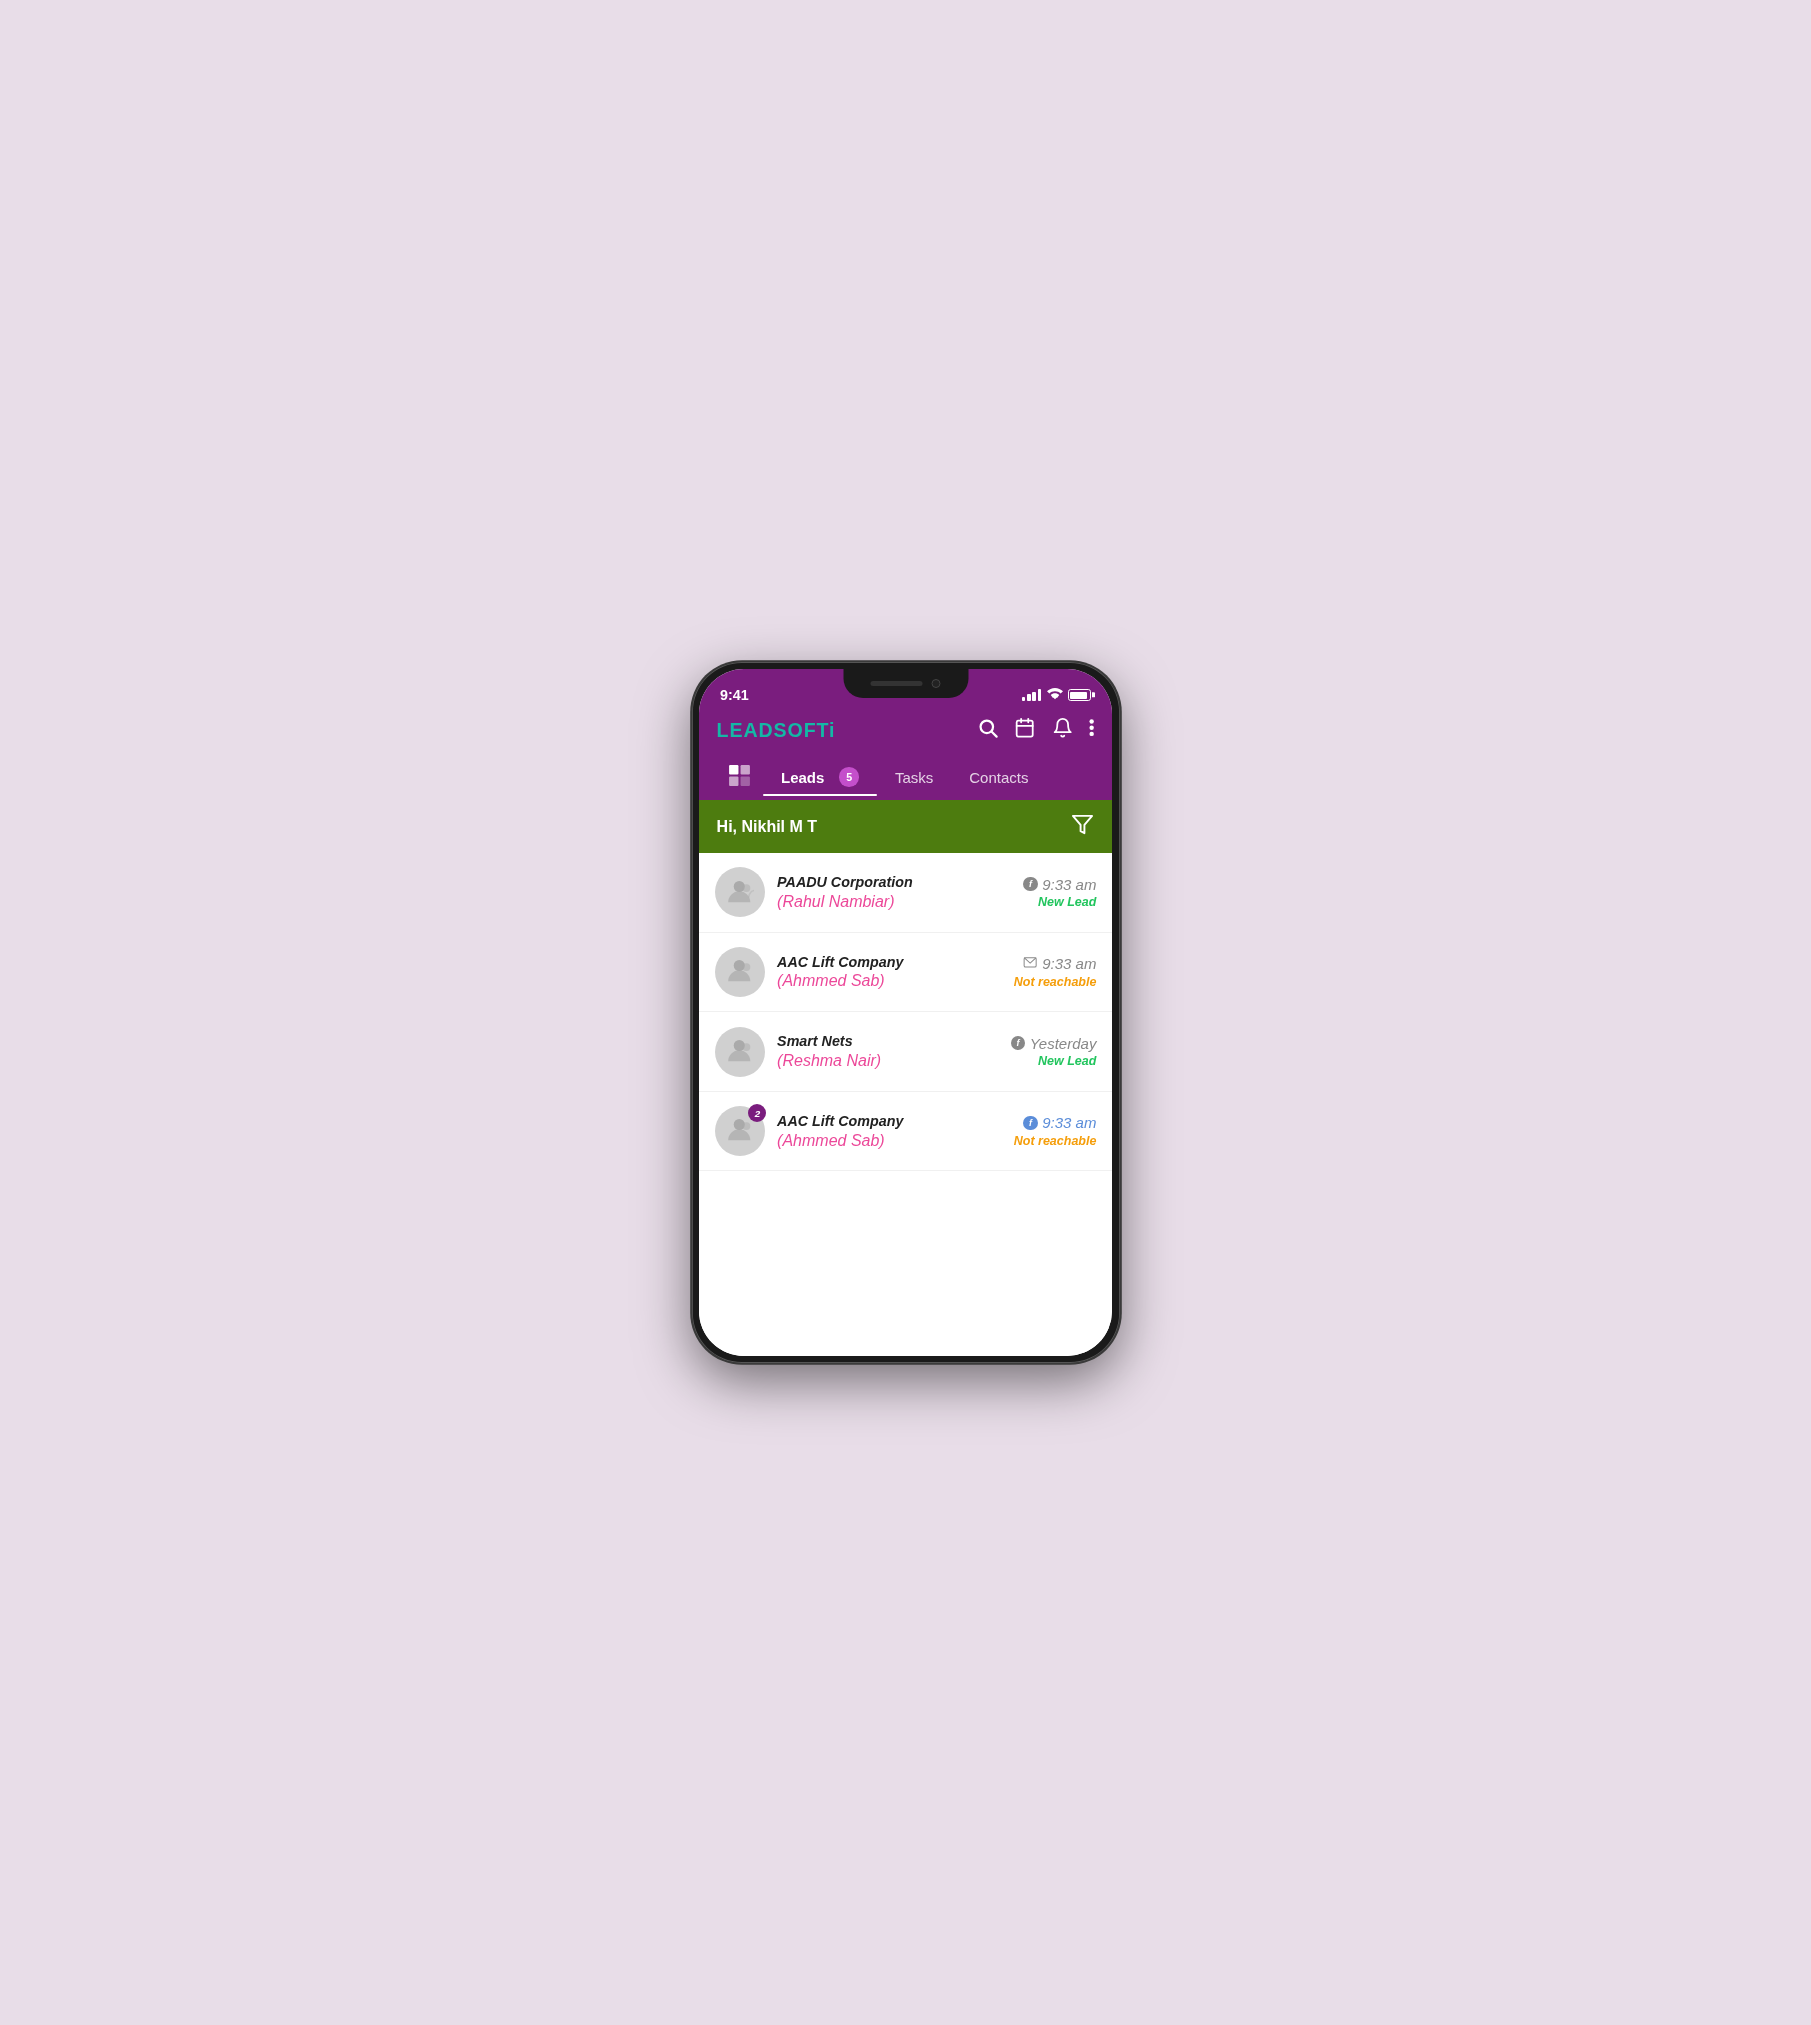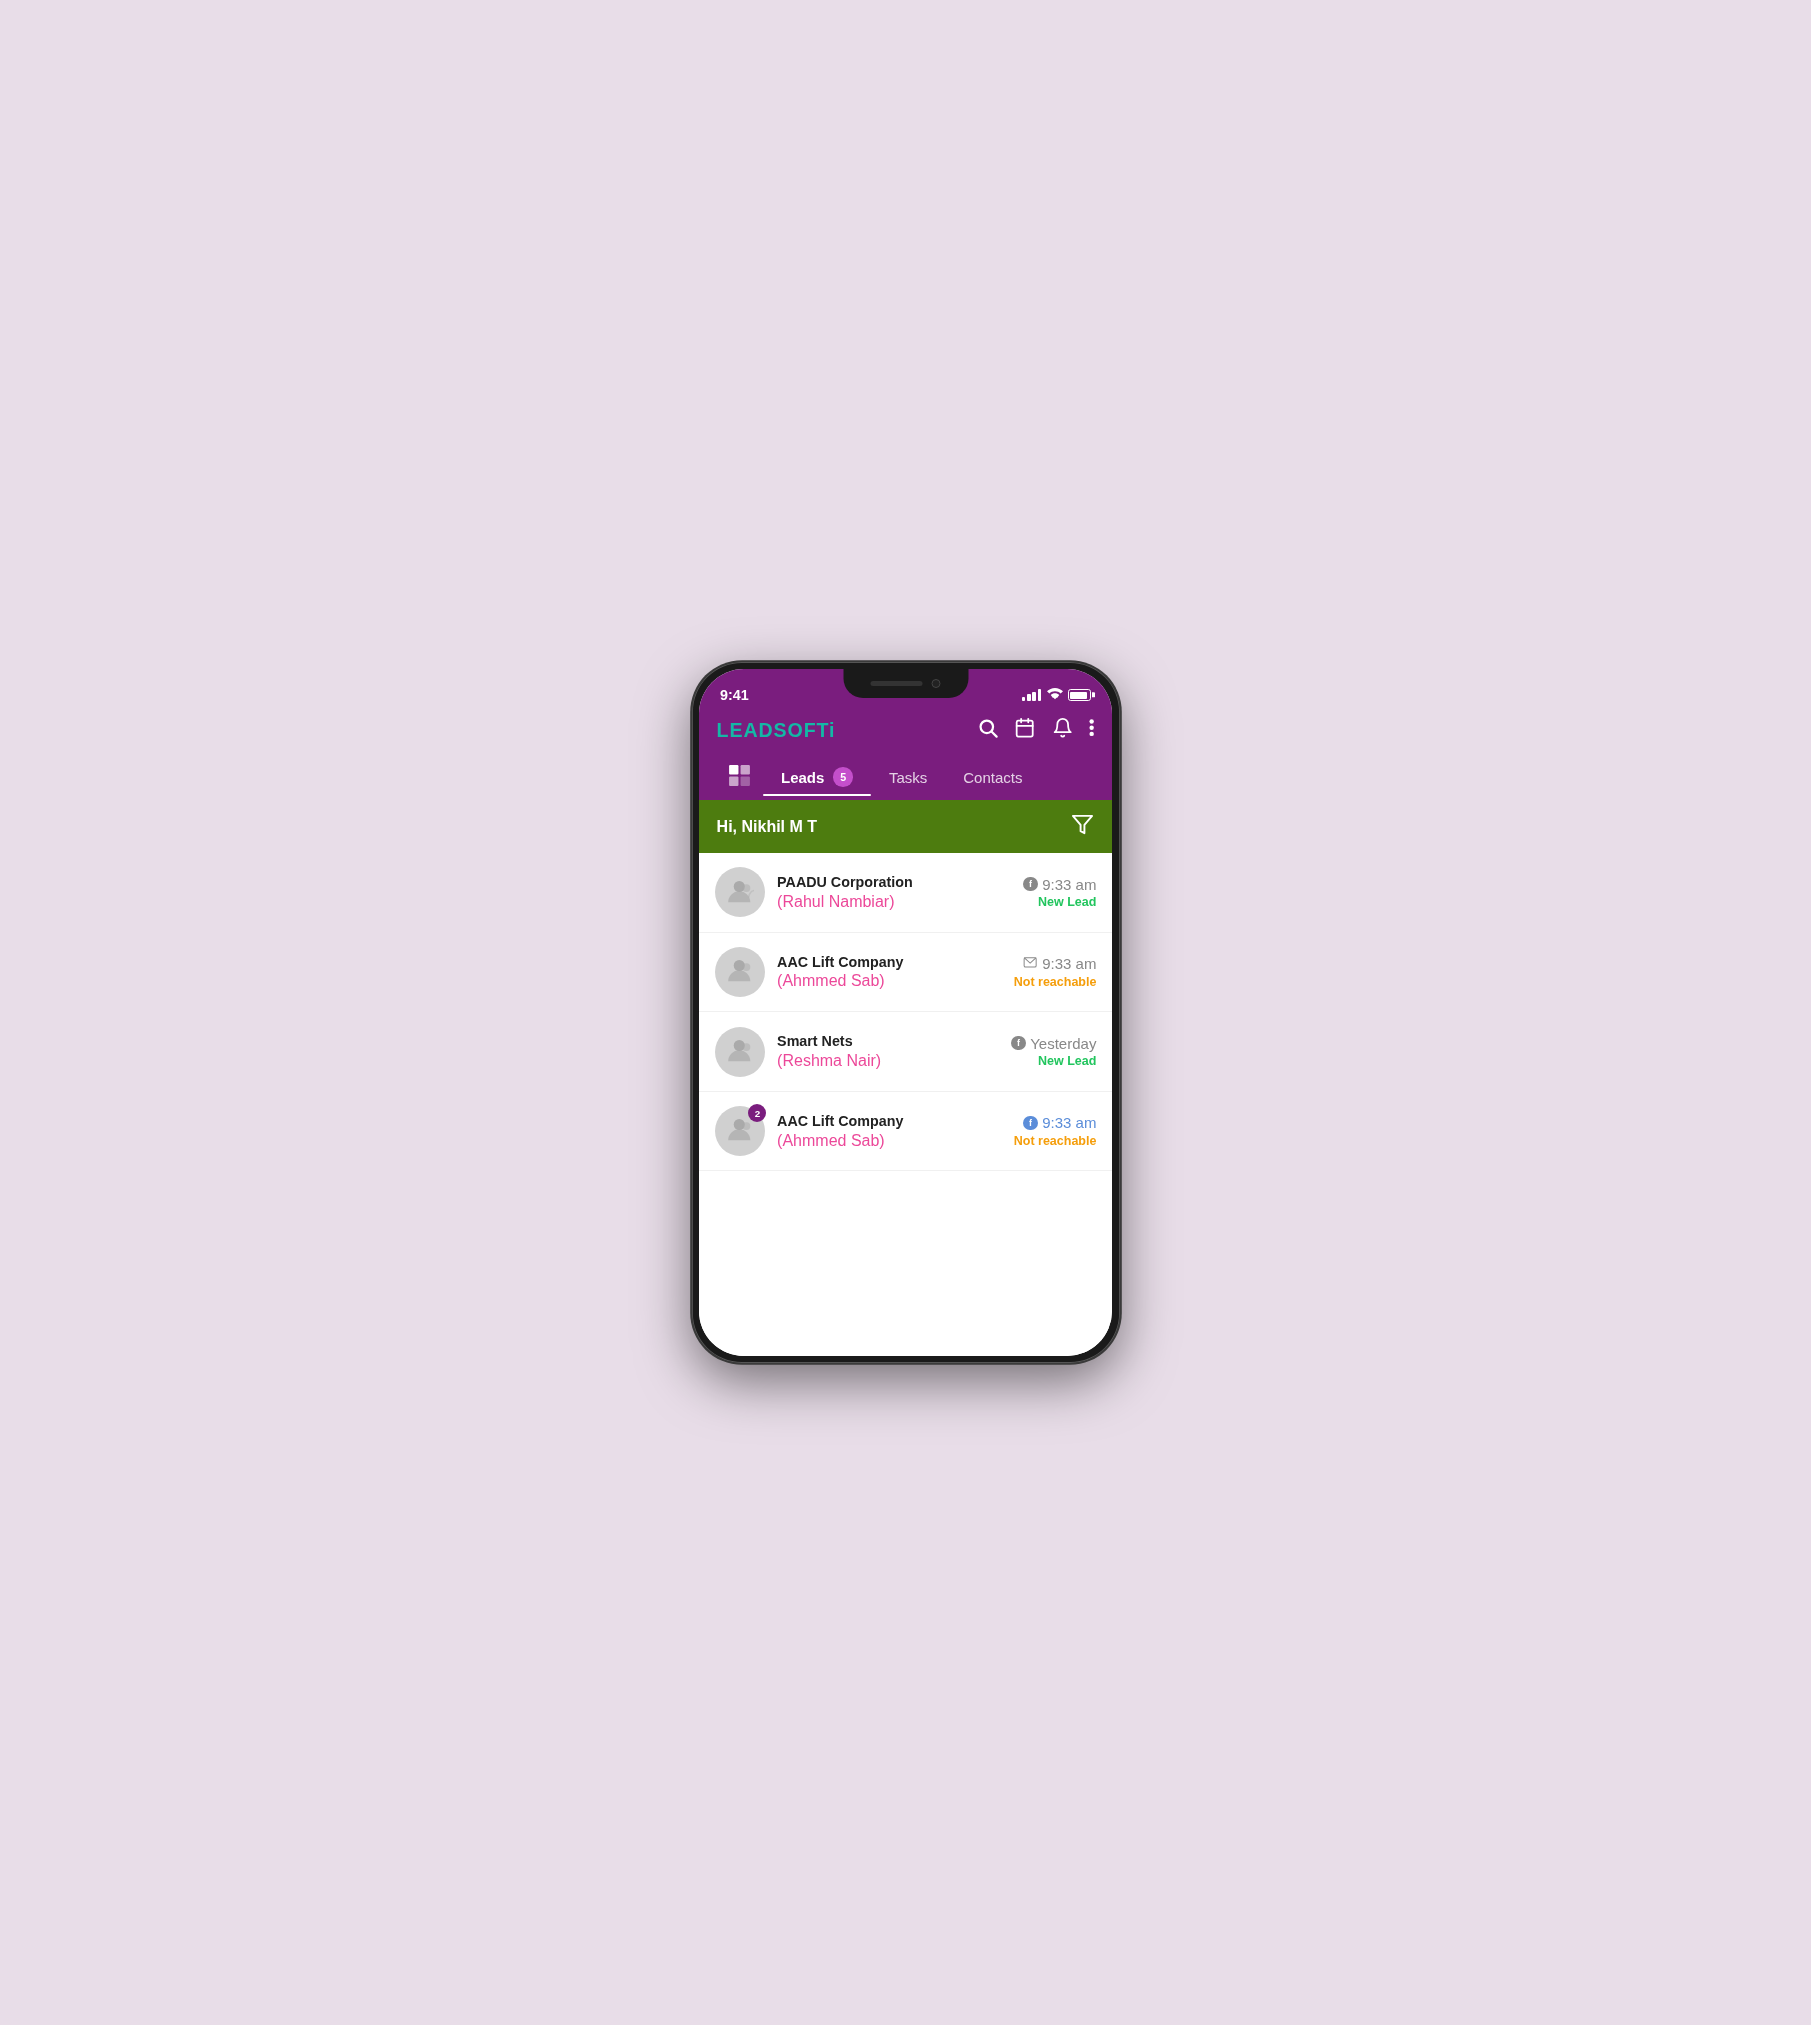--- a/index.html
+++ b/index.html
@@ -214,21 +214,21 @@
     .tab-item {
       padding: 7.1px 18px 9px;
       color: rgba(255,255,255,0.8);
       font-size: 15px;
       font-weight: 500;
       position: relative;
       cursor: pointer;
       white-space: nowrap;
       display: flex;
       align-items: center;
-      gap: 9px;
+      gap: 15px;
     }
 
     .tab-item.active {
       color: white;
       font-weight: 600;
     }
 
     .tab-item.active::after {
       content: '';
       position: absolute;
@@ -272,20 +272,21 @@
       color: white;
       font-size: 18px;
       cursor: pointer;
     }
 
     
     .leads-list {
       background: white;
       flex: 1;
       overflow-y: auto;
+      font-style: italic;
     }
 
     .lead-item {
       display: flex;
       align-items: center;
       padding: 14.3px 16px;
       border-bottom: 0.9px solid #f0f0f0;
       gap: 12.5px;
       cursor: pointer;
     }

